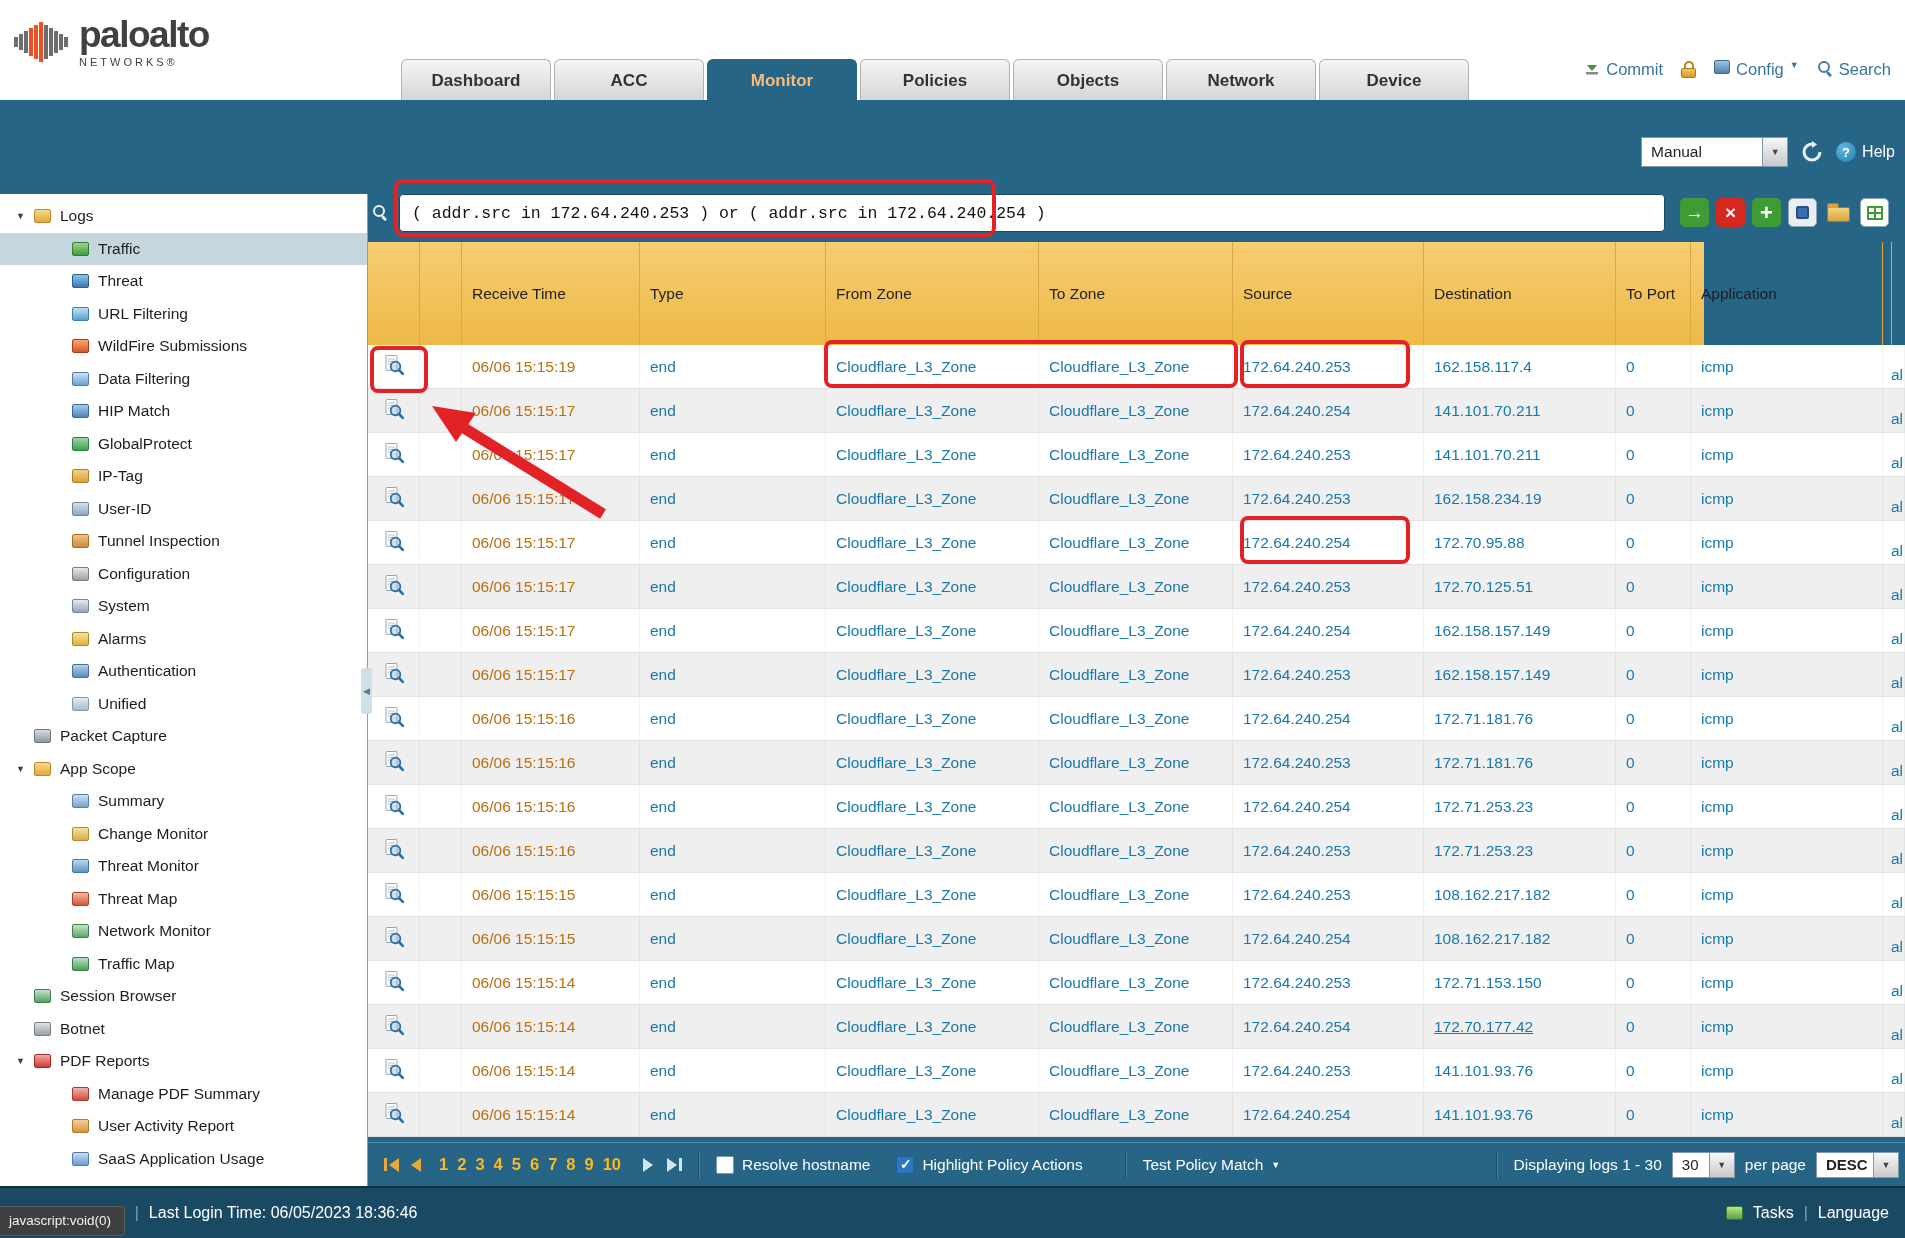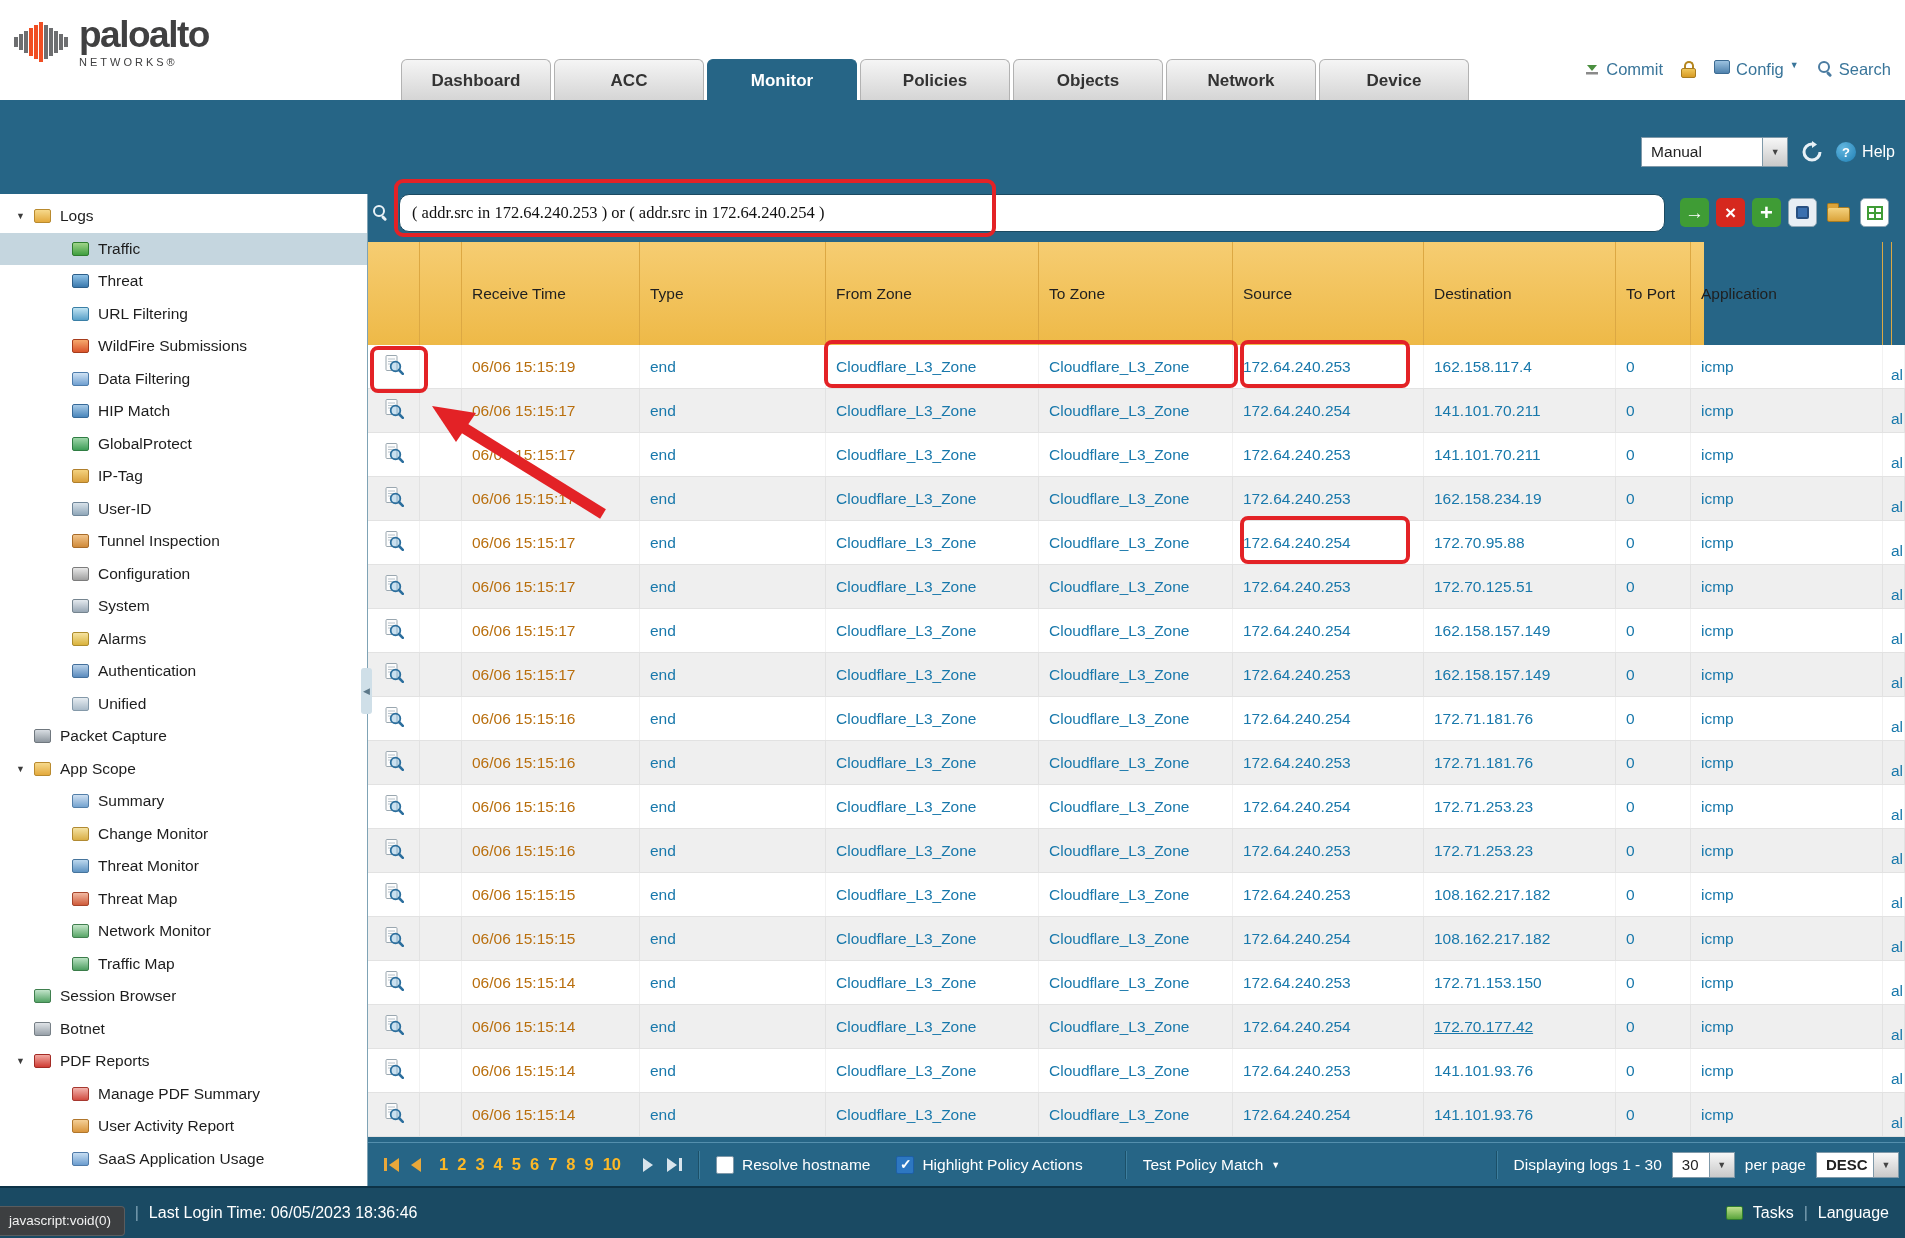--- a/index.html
+++ b/index.html
@@ -10,21 +10,21 @@
   .topbar { position:absolute; left:0; top:0; width:1905px; height:100px; background:#fff; z-index:2; }
   .brand { position:absolute; left:14px; top:16px; display:flex; align-items:flex-start; gap:7px; }
   .brand-words { display:flex; flex-direction:column; }
   .brand-name { font-size:37px; font-weight:600; color:#404041; letter-spacing:-1.5px; line-height:1.05; }
   .brand-sub { font-size:11px; letter-spacing:3px; color:#404041; text-align:left; margin-top:1px; }
 
   .tabs { position:absolute; left:401px; bottom:0; display:flex; gap:3px; }
   .tab { width:150px; height:41px; line-height:41px; text-align:center; font-size:17px; font-weight:700; color:#333;
          background:linear-gradient(#f5f5f5,#d5d5d5); border:1px solid #b2b2b2; border-bottom:none;
          border-radius:6px 6px 0 0; cursor:pointer; }
-  .tab.active { background:#266586; border-color:#266586; color:#ffffff; }
+  .tab.active { background:#266586; border-color:#266586; color:#fdba74; }
 
   .top-right { position:absolute; right:14px; top:60px; display:flex; align-items:center; gap:18px;
                color:#39759a; font-size:16.5px; }
   .tr-item { display:flex; gap:6px; cursor:pointer; }
   .caret { font-size:9px; color:#39759a; }
   .lock-wrap { display:flex; flex-direction:column; align-items:center; cursor:pointer; }
   .lock-shackle { width:10px; height:7px; border:2.5px solid #b5861e; border-bottom:none; border-radius:5px 5px 0 0; }
   .lock-body { width:15px; height:10px; background:linear-gradient(#f0c75a,#d79b24); border:1px solid #a87c20; border-radius:2px; }
   .config-glyph { width:16px; height:14px; background:linear-gradient(#9cc2e0,#4f82ad); border:1px solid #3c6b92; border-radius:2px; }
   .mag { position:relative; width:16px; height:16px; display:inline-block; }
@@ -87,22 +87,22 @@
   [data-icon="user-activity-report-icon"] { background:linear-gradient(#f4cf96,#d9953c); border:1px solid #b0762c; }
   [data-icon="saas-application-usage-icon"] { background:linear-gradient(#c6ddf2,#6b9cce); border:1px solid #4f7aa8; }
 
   .collapse-handle { position:absolute; left:361px; top:668px; width:11px; height:46px; background:#cfdfe8;
                      border-radius:3px; display:flex; align-items:center; justify-content:center;
                      font-size:9px; color:#5c7889; z-index:4; cursor:pointer; }
 
   
   .filter-mag { position:absolute; left:372px; top:204px; color:#e9f2f7; z-index:3; }
   .filter-input { position:absolute; left:399px; top:194px; width:1266px; height:38px; background:#fff;
-                  border:1px solid #1b4a61; border-radius:10px; font-size:16.5px; padding:4px 12px; color:#111;
-                  font-family:Liberation Serif, serif; z-index:3; }
+                  border:1px solid #1b4a61; border-radius:4px; font-size:16.5px; padding:4px 12px; color:#111;
+                  font-family:Liberation Mono, monospace; z-index:3; }
   .filter-icons { position:absolute; left:1680px; top:198px; display:flex; gap:7px; z-index:3; }
   .ficon { width:29px; height:29px; border-radius:5px; display:flex; align-items:center; justify-content:center;
            color:#fff; font-size:19px; font-weight:700; cursor:pointer; }
   .ficon.apply { background:#3f9c35; }
   .ficon.clear { background:#d6281e; }
   .ficon.add   { background:#3f9c35; font-size:22px; }
   .ficon.save  { background:#e8eef4; border:1px solid #8fa6b5; }
   .save-glyph { width:13px; height:13px; background:#3a6fae; border-radius:2px; border:2px solid #274f80; }
   .ficon.load { background:transparent; }
   .folder { width:23px; height:15px; background:linear-gradient(#f4d27e,#dba33a); border:1px solid #a87c20;

